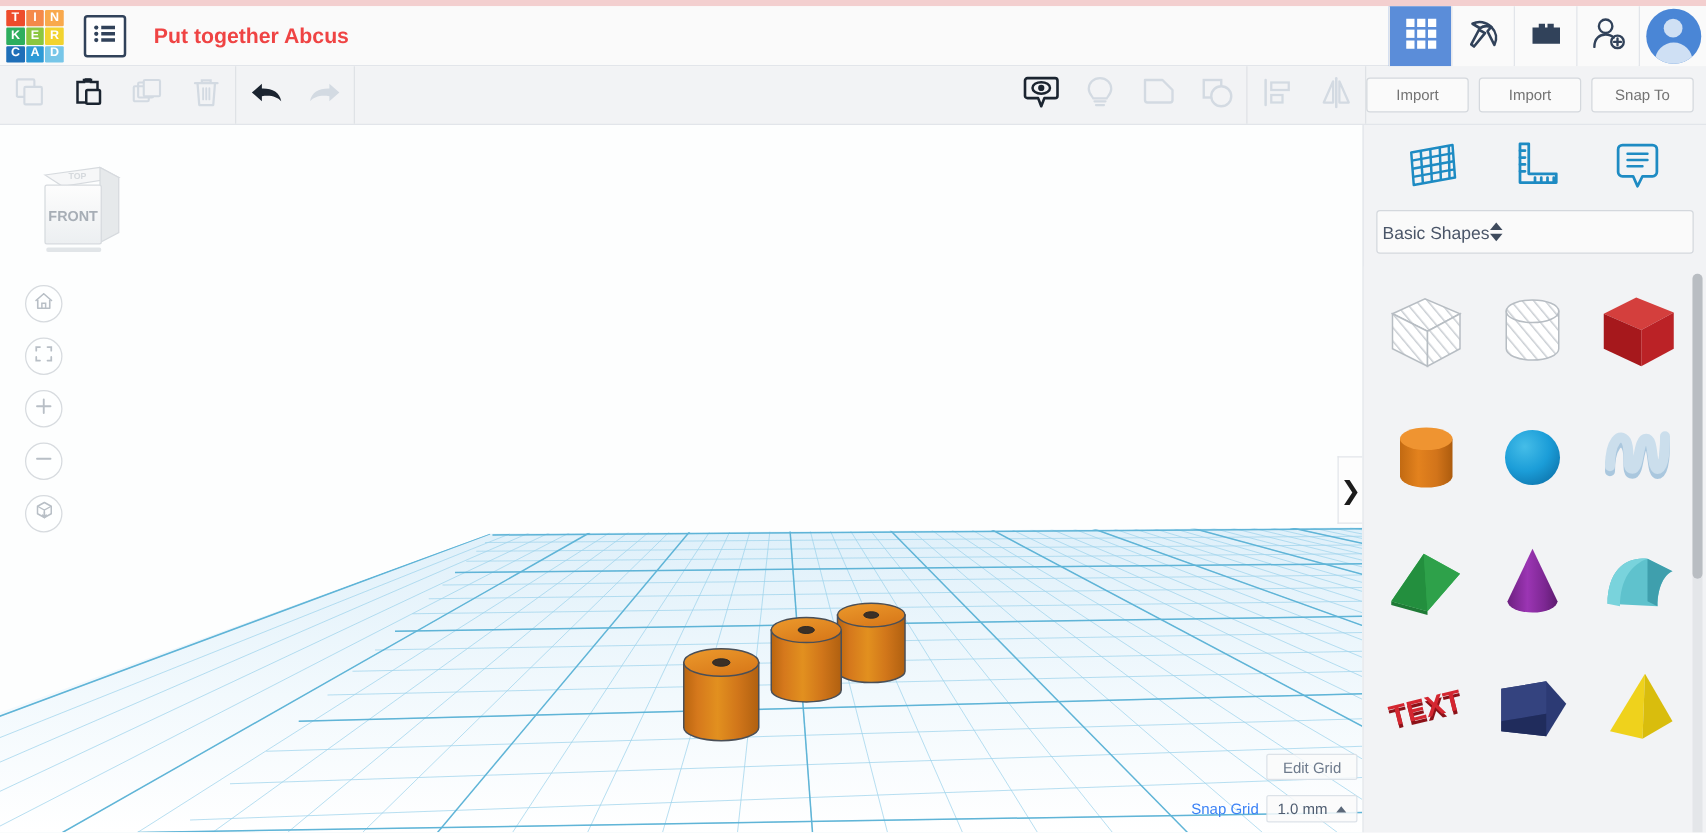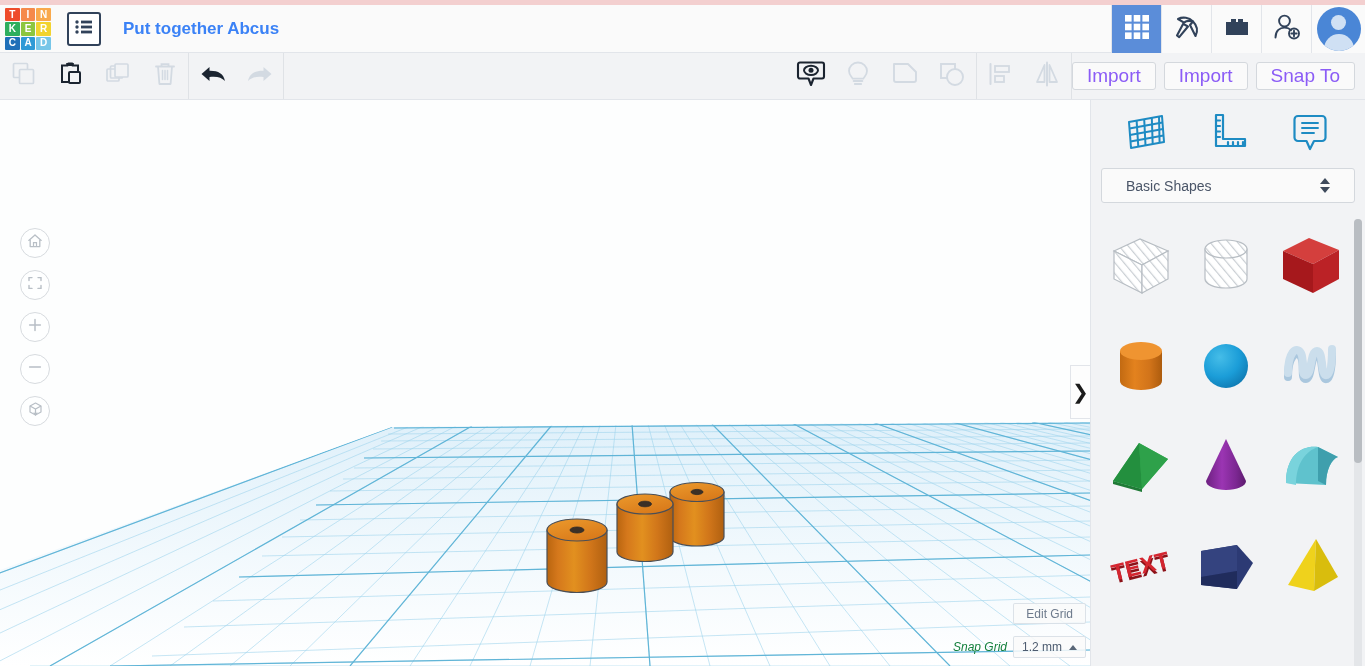--- a/index.html
+++ b/index.html
@@ -46,21 +46,21 @@
     width: 34px; height: 34px;
     margin: 7px 0 0 16px;
     border: 2px solid #31425a;
     border-radius: 3px;
     display: flex; align-items: center; justify-content: center;
     background: #fff;
     flex: 0 0 auto;
     cursor: pointer;
   }
   .hdr-title {
-    font-size: 17px; font-weight: bold; color: #3b82f6;
+    font-size: 17px; font-weight: bold; color: #ef4444;
     display: flex; align-items: center;
     margin-left: 22px;
     white-space: nowrap;
   }
   .hdr-spacer { flex: 1 1 auto; }
   .hdr-icons { display: flex; align-items: stretch; height: 48px; }
   .hdr-icon {
     width: 50px; height: 48px;
     display: flex; align-items: center; justify-content: center;
     border-left: 1px solid #e2e5ea;
@@ -97,22 +97,22 @@
     width: 47px; height: 46px;
     display: flex; align-items: center; justify-content: center;
     cursor: pointer;
   }
   .tb-sep { width: 1px; background: #dfe2e6; margin: 0; }
   .tb-spacer { flex: 1 1 auto; }
   .tb-right { display: flex; align-items: center; padding-right: 10px; gap: 8px; }
   .tb-textbtn {
     height: 28px; min-width: 82px; padding: 0 14px;
     border: 1px solid #d4d8dd; border-radius: 3px;
-    background: #fafafa; color: #8b5cf6;
-    font-size: 19px; font-family: "Liberation Sans", sans-serif;
+    background: #fafafa; color: #737373;
+    font-size: 12px; font-family: "Liberation Sans", sans-serif;
     display: flex; align-items: center; justify-content: center;
     cursor: pointer;
   }
 
   
   .viewport {
     position: absolute; top: 100px; left: 0;
     width: 1090px; height: 566px;
     background: #fcfdfd;
     overflow: hidden;
@@ -150,21 +150,21 @@
     border: 1px solid rgba(200,210,220,0.6);
     border-radius: 2px;
     color: #6d7a8c; font-size: 12px;
     display: flex; align-items: center;
     cursor: pointer;
   }
   .snap-row {
     position: absolute; right: 4px; bottom: 8px;
     display: flex; align-items: center; gap: 6px;
   }
-  .snap-label { font-size: 12px; color: #15803d; font-style: italic; }
+  .snap-label { font-size: 12px; color: #3b82f6; }
   .snap-select {
     height: 22px; padding: 0 8px;
     background: rgba(250,250,250,0.85);
     border: 1px solid rgba(200,210,220,0.6); border-radius: 2px;
     font-size: 12px; color: #4e5c70;
     display: flex; align-items: center; gap: 7px;
     cursor: pointer;
   }
   .caret-up {
     width: 0; height: 0;
@@ -182,22 +182,22 @@
   }
   .rp-tools {
     height: 68px; display: flex; align-items: center; justify-content: space-around;
     padding: 0 14px;
   }
   .rp-tool { width: 54px; height: 48px; display: flex; align-items: center; justify-content: center; cursor: pointer; }
   .rp-select-wrap { padding: 0 10px 10px 10px; }
   .rp-select {
     height: 35px; width: 100%;
     background: #fafafa; border: 1px solid #d4d8dd; border-radius: 3px;
-    display: flex; align-items: center; justify-content: space-between;
-    padding: 0 24px;
+    display: flex; align-items: center; justify-content: flex-start;
+    padding: 0 4px;
     font-size: 14px; color: #4a5568;
     cursor: pointer;
   }
   .stepper { display: flex; flex-direction: column; gap: 3px; }
   .stepper .up {
     width: 0; height: 0;
     border-left: 5px solid transparent; border-right: 5px solid transparent;
     border-bottom: 6px solid #3e4a5c;
   }
   .stepper .dn {
@@ -587,20 +587,36 @@
         <ellipse cx="645" cy="404" rx="6.5" ry="2.8" fill="#3c3026" stroke="#2c2a28" stroke-width="0.8"></ellipse>
       </g>
       <g>
         <ellipse cx="577" cy="482" rx="30" ry="10.5" fill="#a85c10" opacity="0.35"></ellipse>
         <path d="M547 430 V482 A30 10.5 0 0 0 607 482 V430 Z" fill="url(#cylSide)" stroke="#4a4f57" stroke-width="1.2"></path>
         <ellipse cx="577" cy="430" rx="30" ry="11" fill="url(#cylTop)" stroke="#4a4f57" stroke-width="1.2"></ellipse>
         <ellipse cx="577" cy="430" rx="7" ry="3" fill="#3c3026" stroke="#2c2a28" stroke-width="0.8"></ellipse>
       </g>
     </svg>
 
+    <div class="viewcube">
+      <svg width="70" height="82" viewBox="0 0 70 82">
+        <defs>
+          <linearGradient id="cubeFrontG" x1="0" y1="0" x2="0" y2="1">
+            <stop offset="0%" stop-color="#fdfdfd"></stop>
+            <stop offset="100%" stop-color="#eceff1"></stop>
+          </linearGradient>
+        </defs>
+        <polygon points="8,12 52,6 67,14 22,21" fill="#f6f7f8" stroke="#d6dade" stroke-width="1"></polygon>
+        <polygon points="52,6 67,14 67,58 52,66" fill="#e6e9eb" stroke="#d6dade" stroke-width="1"></polygon>
+        <rect x="8" y="20" width="45" height="47" rx="1.5" fill="url(#cubeFrontG)" stroke="#d6dade" stroke-width="1"></rect>
+        <rect x="9" y="70" width="44" height="3.5" rx="1.5" fill="#e1e5e8"></rect>
+        <text x="30.5" y="49" font-family="'Liberation Sans',sans-serif" font-size="11.5" font-weight="bold" fill="#a7aeb6" text-anchor="middle">FRONT</text>
+        <text x="34" y="15.5" font-family="'Liberation Sans',sans-serif" font-size="7" font-weight="bold" fill="#d5d9dd" text-anchor="middle">TOP</text>
+      </svg>
+    </div>
 
     <div class="nav-btns">
       <div class="nav-btn">
         <span>
           <svg width="16" height="16" viewBox="0 0 16 16">
             <path d="M8 2 L14.2 7.4 M8 2 L1.8 7.4" fill="none" stroke="#b8bfc6" stroke-width="1.3" stroke-linecap="round"></path>
             <path d="M3.2 6.8 V13.6 h9.6 V6.8" fill="none" stroke="#b8bfc6" stroke-width="1.3" stroke-linejoin="round"></path>
             <path d="M6.5 13.6 V9.6 h3 v4" fill="none" stroke="#b8bfc6" stroke-width="1.2"></path>
           </svg>
         </span>
@@ -642,21 +658,21 @@
       </div>
     </div>
 
     <div class="panel-toggle">❯</div>
 
     <div class="edit-grid-btn">Edit Grid</div>
 
     <div class="snap-row">
       <div class="snap-label">Snap Grid</div>
       <div class="snap-select">
-        <span>1.2 mm</span>
+        <span>1.0 mm</span>
         <span class="caret-up"></span>
       </div>
     </div>
   </div>
 
   <div class="rpanel">
 
     <div class="rp-tools">
       <div class="rp-tool">
         <span>

